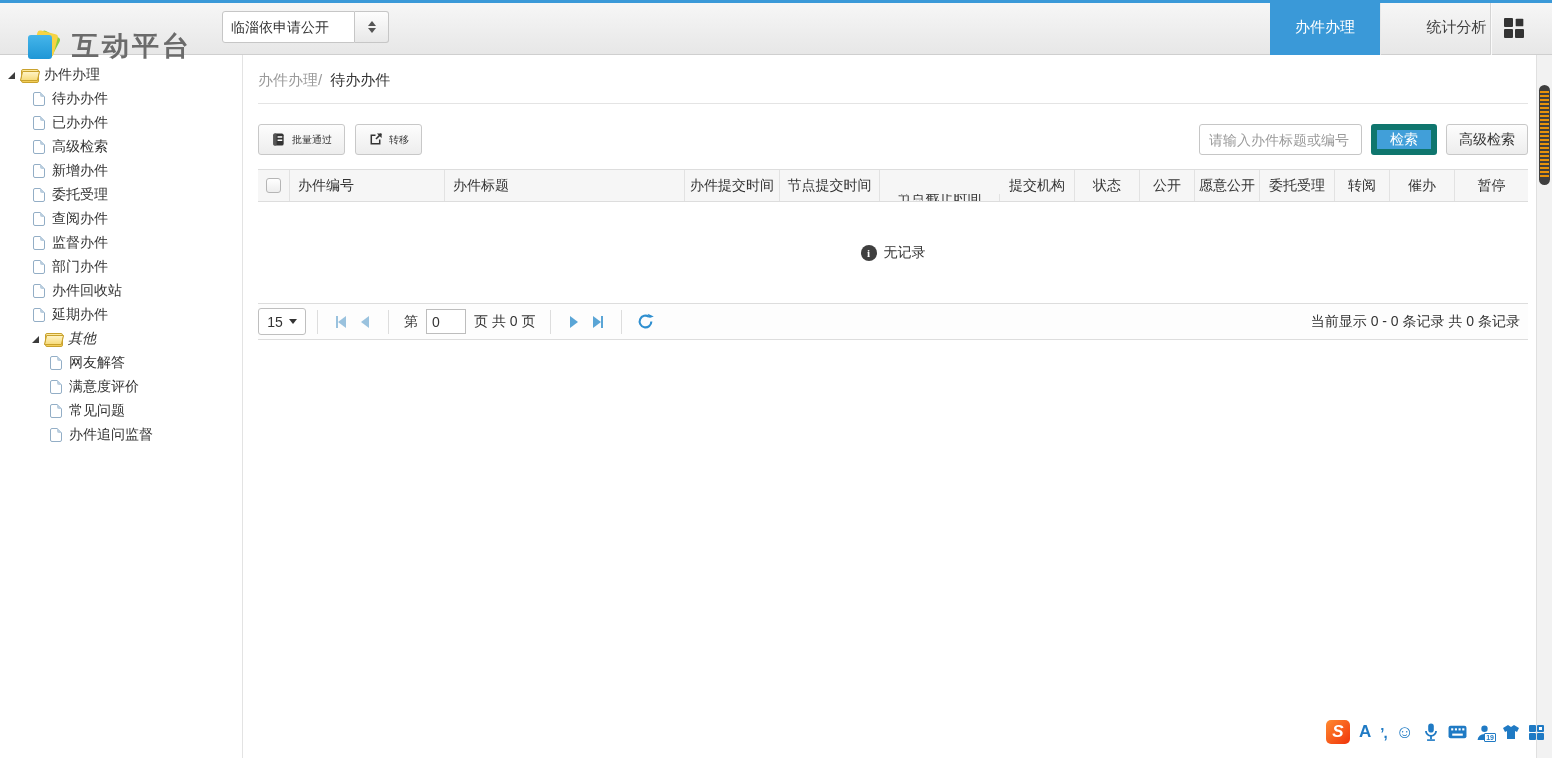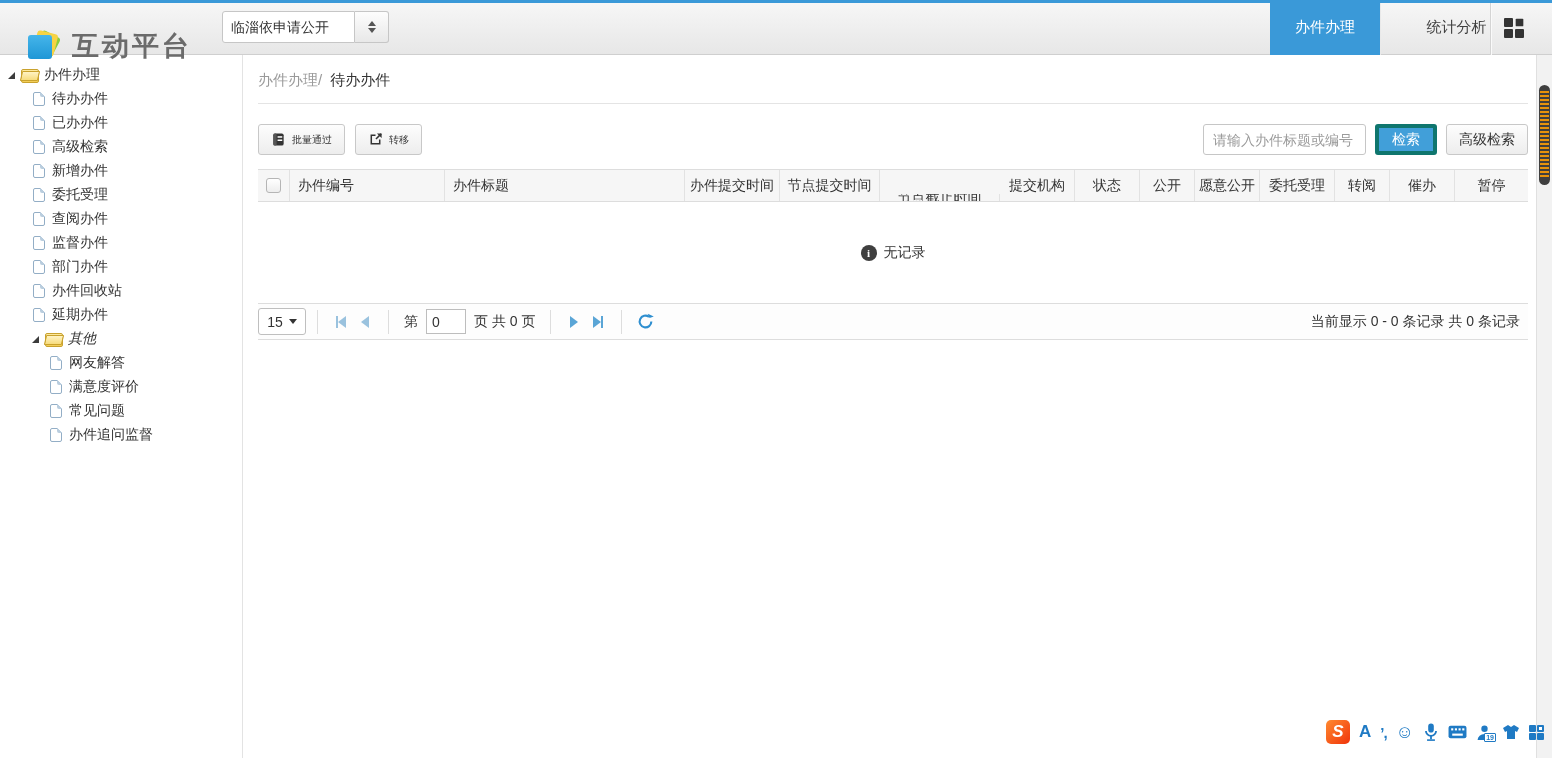--- a/index.html
+++ b/index.html
@@ -66,21 +66,21 @@
   .toolbar { display:flex; align-items:center; margin:20px 8px 0 15px; }
   .btn { height:31px; display:inline-flex; align-items:center; gap:6px; padding:0 12px;
     background:linear-gradient(#fdfdfd,#ededed); border:1px solid #c8c8c8; border-radius:3px;
     font-size:10px; color:#333; cursor:pointer; }
   .btn + .btn { margin-left:10px; }
   .toolbar-right { margin-left:auto; display:flex; align-items:center; }
   .search-input { width:163px; height:31px; border:1px solid #c6c6c6; border-radius:3px;
     padding:0 9px; font-size:14px; color:#333; }
   .search-input::placeholder { color:#9a9a9a; }
   .btn-primary { height:31px; padding:0 13px; margin-left:9px; background:#419fd9;
-    border:4px solid #0f766e; border-radius:3px; color:#fff; font-size:14px; cursor:pointer; }
+    border:6px solid #0f766e; border-radius:3px; color:#fff; font-size:14px; cursor:pointer; }
   .btn-default { height:31px; padding:0 12px; margin-left:9px; background:linear-gradient(#fdfdfd,#ededed);
     border:1px solid #c8c8c8; border-radius:3px; color:#333; font-size:14px; cursor:pointer; }
 
   .grid-table { margin:14px 8px 0 15px; }
   .thead { display:flex; background:#f6f6f6; border-top:1px solid #ddd; border-bottom:1px solid #ddd; height:33px; }
   .th { display:flex; align-items:center; font-size:14px; color:#333; padding:0 8px;
     border-right:1px solid #e2e2e2; overflow:hidden; white-space:nowrap; }
   .th:last-child { border-right:none; }
   .th.center { justify-content:center; padding:0 2px; }
   .c0{width:32px; justify-content:center;} .c1{width:155px;} .c2{width:240px;}

